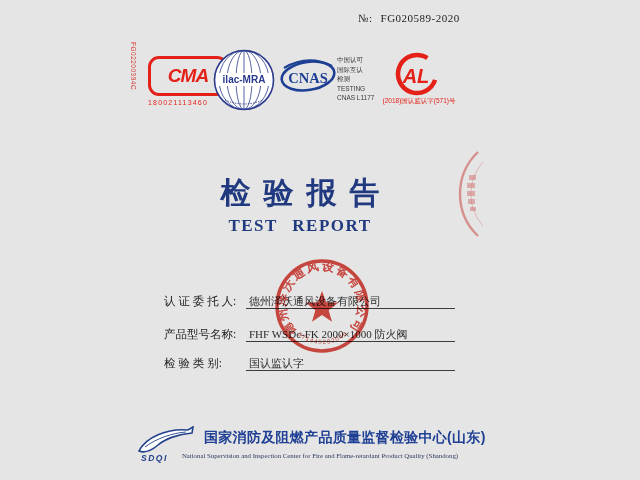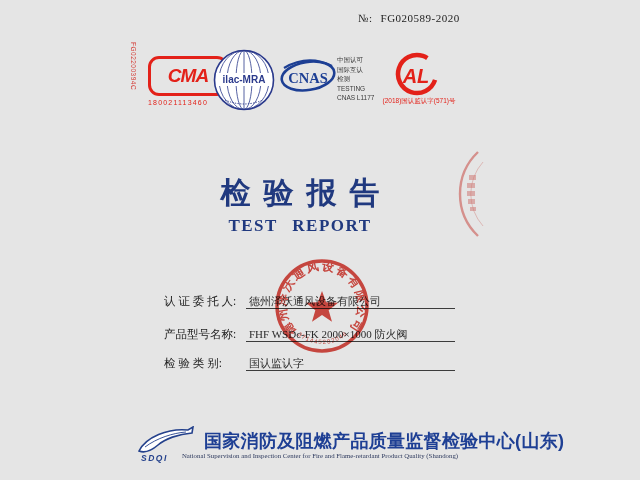--- a/index.html
+++ b/index.html
@@ -46,21 +46,21 @@
   #row1-label { top:294px; } #row1-value { top:294px; } #row1-line { top:308px; }
   #row2-label { top:327px; } #row2-value { top:327px; } #row2-line { top:341px; }
   #row3-label { top:356px;font-family:Liberation Serif, serif; } #row3-value { top:356px; } #row3-line { top:370px; }
 
   
   #company-seal { left:254px; top:238px; opacity:.9; mix-blend-mode:multiply; }
   #partial-stamp { left:442px; top:148px; opacity:.85; mix-blend-mode:multiply; }
 
   
   #sdqi-logo { left:136px; top:426px; }
-  #footer-cn { left:204px; top:429px; font-size:18px; font-weight:700; color:#1e3f94;
+  #footer-cn { left:204px; top:429px; font-size:14px; font-weight:700; color:#1e3f94;
                letter-spacing:.3px; font-family:"Liberation Sans","DejaVu Sans",sans-serif; }
   #footer-en { left:150px; top:452px; width:340px; text-align:center; font-size:6.8px;
                color:#2e3a5e; font-family:"Liberation Serif",serif; }
 </style>
 </head>
 <body>
 
 <div id="page">
 
   <div class="abs" id="report-no">

